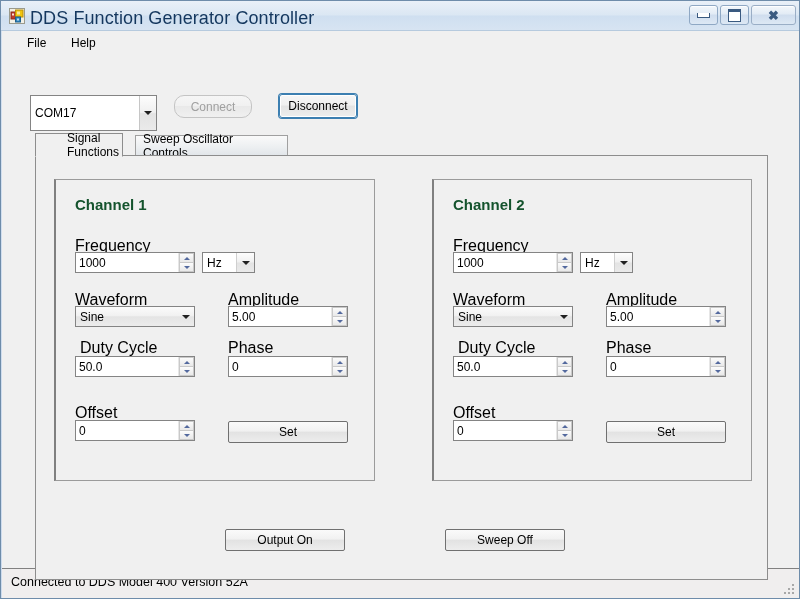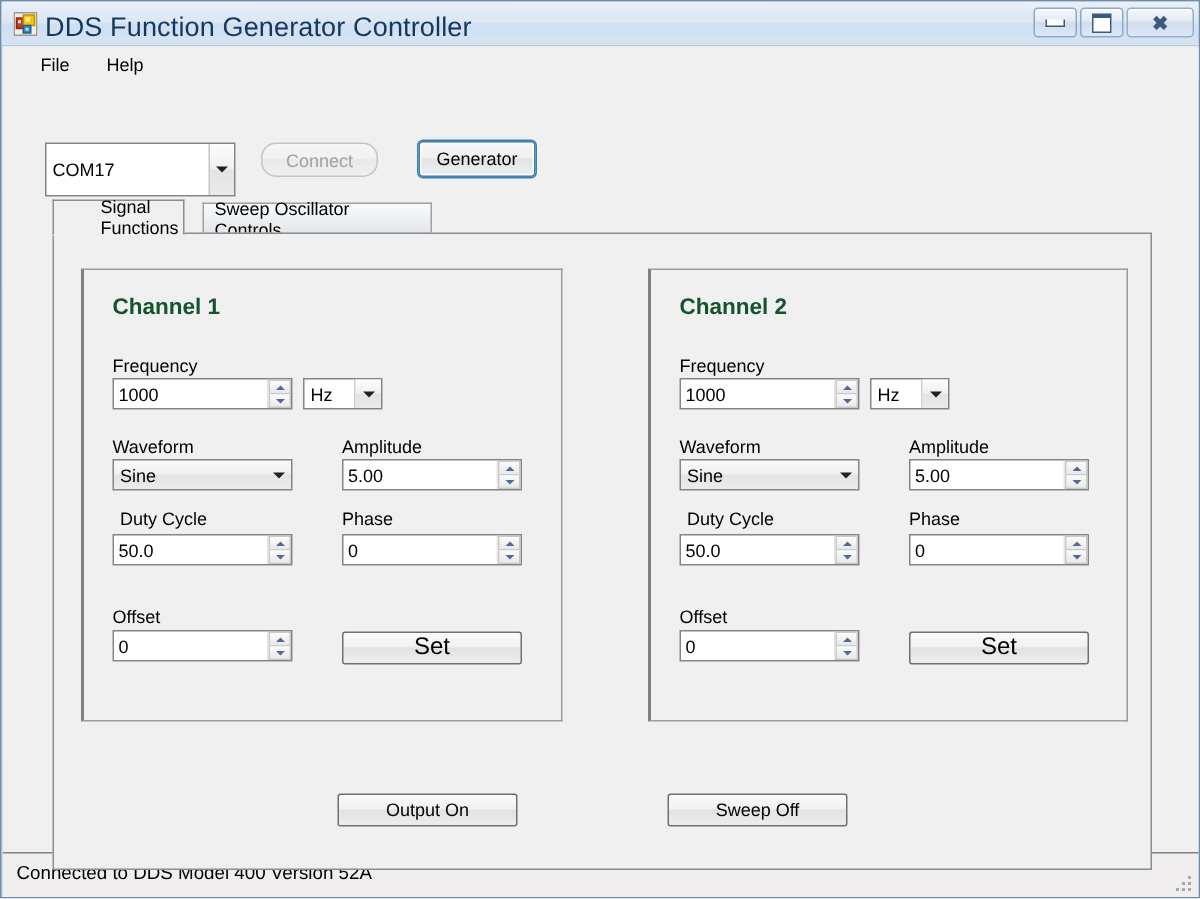--- a/index.html
+++ b/index.html
@@ -224,21 +224,21 @@
   .chan-title {
     position: absolute;
     left: 19px; top: 16px;
     font-size: 15px;
     font-weight: bold;
     color: #14532d;
   }
 
   .fieldlabel {
     position: absolute;
-    font-size: 12px;
+    font-size: 16px;
     color: #000;
     white-space: nowrap;
   }
 
   
   .nud {
     position: absolute;
     box-sizing: border-box;
     border: 1px solid #848484;
     background: #ffffff;
@@ -314,21 +314,21 @@
     border-left: 1px solid #cfcfcf;
   }
 
   .btn-set {
     position: absolute;
     box-sizing: border-box;
     width: 120px; height: 22px;
     border: 1px solid #707070;
     border-radius: 2px;
     background: linear-gradient(to bottom, #fafafa 0%, #f1f1f1 46%, #e2e2e2 50%, #ededed 100%);
-    font-size: 16px;
+    font-size: 12px;
     display: flex; align-items: center; justify-content: center;
   }
 
   .btn-output {
     position: absolute;
     box-sizing: border-box;
     width: 120px; height: 22px;
     border: 1px solid #707070;
     border-radius: 2px;
     background: linear-gradient(to bottom, #fafafa 0%, #f1f1f1 46%, #e2e2e2 50%, #ededed 100%);
@@ -403,21 +403,21 @@
       <div class="menu-item menu-help">Help</div>
     </div>
 
     <div class="combo combo-port">
       <span class="val">COM17</span>
       <span class="arrowbox">
           <i class="caret"></i>
         </span>
     </div>
     <div class="btn btn-connect disabled">Connect</div>
-    <div class="btn btn-disconnect focused">Generator</div>
+    <div class="btn btn-disconnect focused">Disconnect</div>
 
     <div class="tabstrip">
       <div class="tab active tab-signal">Signal Functions</div>
       <div class="tab inactive tab-sweep">Sweep Oscillator Controls</div>
     </div>
 
     <div class="tabpanel">
 
       <div class="chanpanel chan1">
         <div class="chan-title">Channel 1</div>

